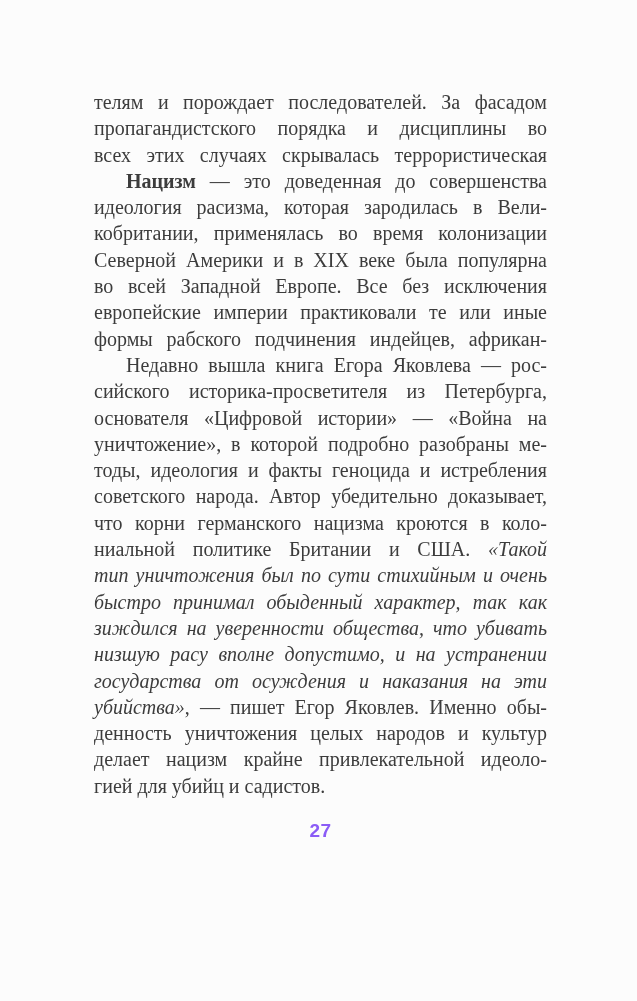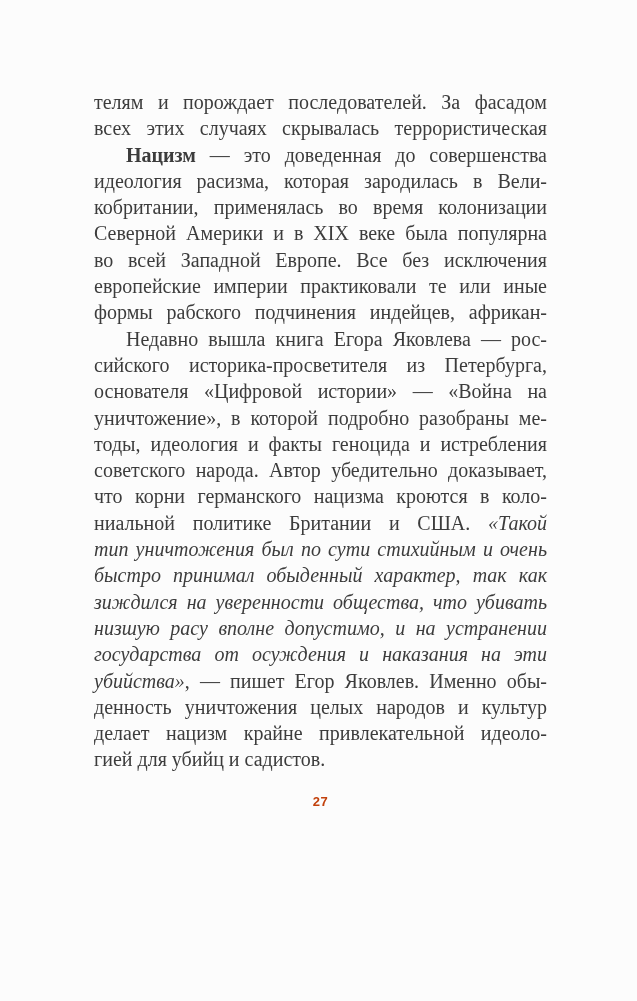--- a/index.html
+++ b/index.html
@@ -44,32 +44,33 @@
     font-style: italic;
   }
   .seg-bold {
     font-weight: bold;
   }
   .page-number {
     margin-top: 21px;
     text-align: center;
     font-family: "Liberation Sans", "DejaVu Sans", sans-serif;
     font-weight: 700;
-    font-size: 13px;
-    color: #c2410c;
+    font-size: 19px;
+    color: #8b5cf6;
     letter-spacing: 0.5px;
   }
 </style>
 </head>
 <body>
 
 <div class="page">
   <div class="page-text">
       <div class="para">
         <div class="line"><span>телям и порождает последователей. За фасадом</span></div>
+        <div class="line"><span>пропагандистского порядка и дисциплины во</span></div>
         <div class="line"><span>всех этих случаях скрывалась террористическая</span></div>
       </div>
       <div class="para">
         <div class="line indent"><span class="seg-bold">Нацизм</span><span> — это доведенная до совершенства</span></div>
         <div class="line"><span>идеология расизма, которая зародилась в Вели-</span></div>
         <div class="line"><span>кобритании, применялась во время колонизации</span></div>
         <div class="line"><span>Северной Америки и в XIX веке была популярна</span></div>
         <div class="line"><span>во всей Западной Европе. Все без исключения</span></div>
         <div class="line"><span>европейские империи практиковали те или иные</span></div>
         <div class="line"><span>формы рабского подчинения индейцев, африкан-</span></div>

